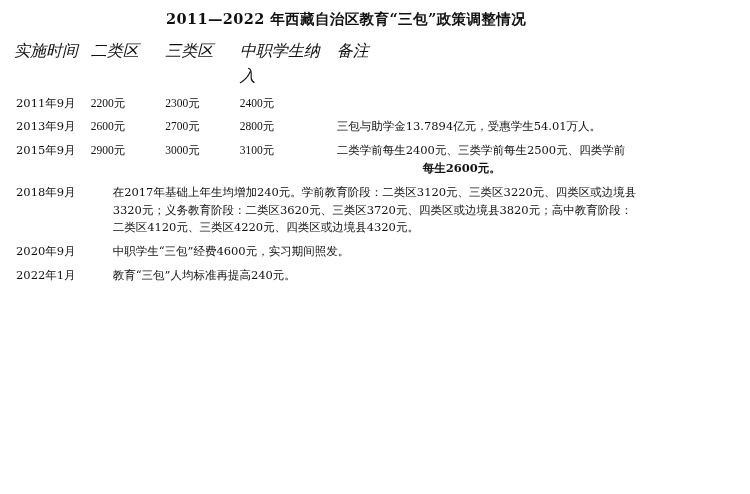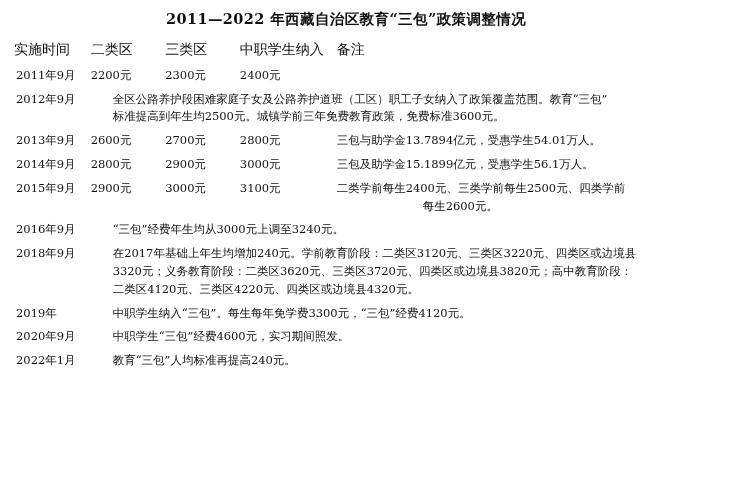--- a/index.html
+++ b/index.html
@@ -44,35 +44,36 @@
     vertical-align: top;
     text-align: left;
     font-weight: normal;
     line-height: 1.55;
     border: none;
   }
   .rule-bottom td {
     border-bottom: 1.4px solid #111;
   }
   thead th {
-    font-size: 14px;
+    font-size: 16px;
     padding-bottom: 4px;
     padding-top: 4px;
+    font-style: italic;
   }
   .col-time { width: 76px; padding-left: 4px !important; }
   .col-c2   { width: 74px; }
   .col-c3   { width: 74px; }
   .col-c4   { width: 96px; }
   .col-note { width: 400px; }
 
   td.time { white-space: nowrap; padding-left: 4px !important; margin-left: 6px; }
-  td.num  { white-space: nowrap; }
+  td.num  { white-space: nowrap; font-family: Liberation Serif, serif; }
   td.note { padding-left: 2px; }
   .note-line { display: block; }
-  .note-indent { display: block; padding-left: 86px; }
+  .note-indent { display: block; padding-left: 86px; font-weight: bold; }
   .span-wide { padding-left: 4px; }
   .span-wide .note-line { display: block; padding-left: 22px; text-indent: 0; }
   .span-wide .note-line.first { padding-left: 22px; }
   .span-wide .note-line.cont { padding-left: 22px; }
   .center-note { padding-left: 2px; }
 </style>
 </head>
 <body>
 
 <div class="page">
@@ -99,78 +100,52 @@
     <tbody>
 
       <tr>
         <td class="time">2011年9月</td>
         <td class="num">2200元</td>
         <td class="num">2300元</td>
         <td class="num">2400元</td>
         <td class="note"></td>
       </tr>
 
-      <tr>
-        <td class="time">2012年9月</td>
-        <td class="span-wide" colspan="4">
-          <span class="note-line first">全区公路养护段困难家庭子女及公路养护道班（工区）职工子女纳入了政策覆盖范围。教育“三包”</span>
-          <span class="note-line cont">标准提高到年生均2500元。城镇学前三年免费教育政策，免费标准3600元。</span>
-        </td>
-      </tr>
 
       <tr>
         <td class="time">2013年9月</td>
         <td class="num">2600元</td>
         <td class="num">2700元</td>
         <td class="num">2800元</td>
         <td class="center-note">三包与助学金13.7894亿元，受惠学生54.01万人。</td>
       </tr>
 
-      <tr>
-        <td class="time">2014年9月</td>
-        <td class="num">2800元</td>
-        <td class="num">2900元</td>
-        <td class="num">3000元</td>
-        <td class="center-note">三包及助学金15.1899亿元，受惠学生56.1万人。</td>
-      </tr>
 
       <tr>
         <td class="time">2015年9月</td>
         <td class="num">2900元</td>
         <td class="num">3000元</td>
         <td class="num">3100元</td>
         <td class="center-note">
           <span class="note-line">二类学前每生2400元、三类学前每生2500元、四类学前</span>
           <span class="note-indent">每生2600元。</span>
         </td>
       </tr>
 
-      <tr>
-        <td class="time">2016年9月</td>
-        <td class="span-wide" colspan="4">
-          <span class="note-line first">“三包”经费年生均从3000元上调至3240元。</span>
-        </td>
-      </tr>
 
 
       <tr>
         <td class="time">2018年9月</td>
         <td class="span-wide" colspan="4">
           <span class="note-line first">在2017年基础上年生均增加240元。学前教育阶段：二类区3120元、三类区3220元、四类区或边境县</span>
           <span class="note-line cont">3320元；义务教育阶段：二类区3620元、三类区3720元、四类区或边境县3820元；高中教育阶段：</span>
           <span class="note-line cont">二类区4120元、三类区4220元、四类区或边境县4320元。</span>
         </td>
       </tr>
 
-      <tr>
-        <td class="time">2019年</td>
-        <td class="span-wide" colspan="4">
-          <span class="note-line first">中职学生纳入“三包”。每生每年免学费3300元，“三包”经费4120元。</span>
-        </td>
-      </tr>
 
       <tr>
         <td class="time">2020年9月</td>
         <td class="span-wide" colspan="4">
           <span class="note-line first">中职学生“三包”经费4600元，实习期间照发。</span>
         </td>
       </tr>
 
       <tr class="rule-bottom">
         <td class="time">2022年1月</td>

